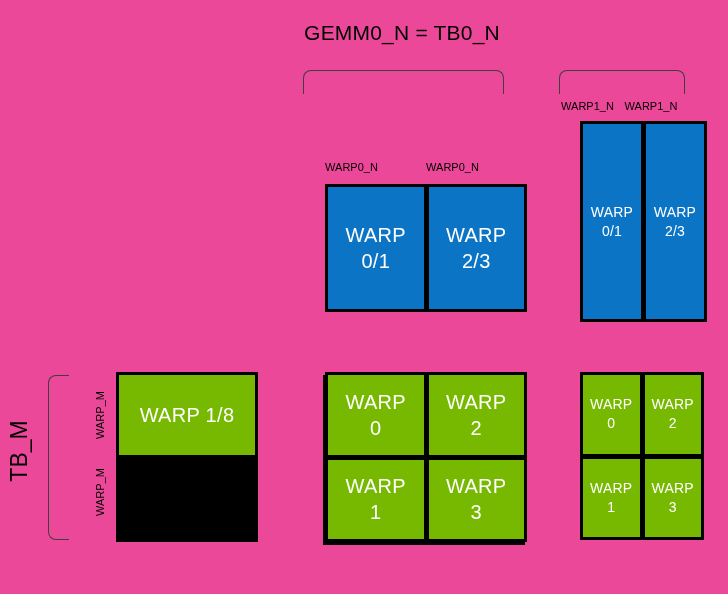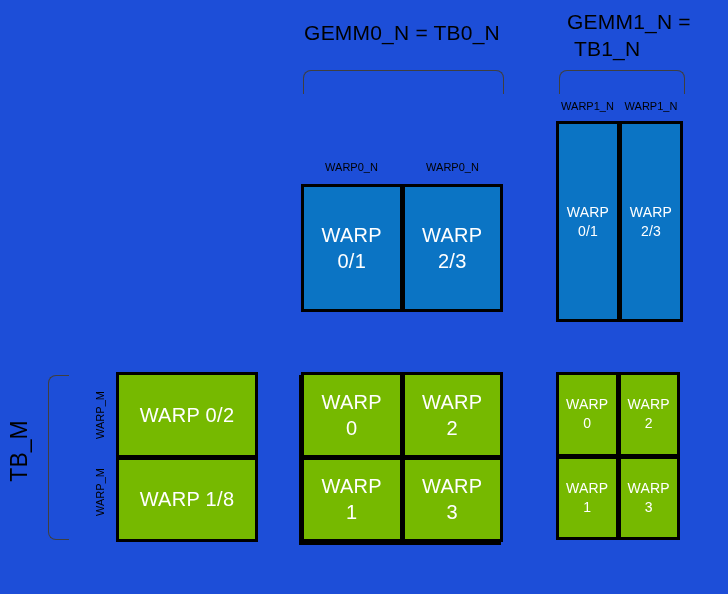--- a/index.html
+++ b/index.html
@@ -1,19 +1,19 @@
 <!DOCTYPE html>
 <html><head>
 <meta charset="utf-8">
 <style>
   html,body{margin:0;padding:0;background:#ffffff;}
   #canvas{
     position:relative;
     width:728px;height:594px;
-    background:#1d4ed8;
+    background:#ec4899;
     font-family:"Liberation Sans",sans-serif;
     color:#000;
     overflow:hidden;
   }
   .abs{position:absolute;}
 
   
   .big-title{
     font-size:21px;
     letter-spacing:0.2px;
@@ -70,21 +70,21 @@
   #warpm-1{left:60px;top:485px;}
 
   
   .block{
     display:grid;
     background:#000;
     padding:3px;
     gap:5px;
     box-sizing:border-box;
   }
-  .cols-2{grid-template-columns:1fr 1fr;}
+  .cols-2{grid-template-columns:1fr 1fr;margin-left:24px;}
   .rows-2{grid-template-rows:1fr 1fr;}
   .cell{
     display:flex;
     flex-direction:column;
     align-items:center;
     justify-content:center;
     color:#fff;
     text-align:center;
   }
   .cell-blue{background:#0b74c4;}
@@ -98,24 +98,20 @@
   #green-middle{left:301px;top:372px;width:202px;height:170px;box-shadow:-2px 3px 0 #000;}
   #green-right{left:556px;top:372px;width:124px;height:168px;}
 </style>
 </head>
 <body>
 
 <div id="canvas">
 
   <div id="title-gemm0" class="abs big-title">GEMM0_N = TB0_N</div>
 
-  <div id="title-gemm1" class="abs big-title">
-    <div class="line1">GEMM1_N =</div>
-    <div class="line2">TB1_N</div>
-  </div>
 
   <div id="bracket-gemm0" class="abs h-bracket"></div>
   <div id="bracket-gemm1" class="abs h-bracket"></div>
   <div id="bracket-tbm" class="abs"></div>
 
   <div id="warp0n-0" class="abs dim-label">WARP0_N</div>
   <div id="warp0n-1" class="abs dim-label">WARP0_N</div>
   <div id="warp1n-0" class="abs dim-label">WARP1_N</div>
   <div id="warp1n-1" class="abs dim-label">WARP1_N</div>
 
@@ -139,23 +135,20 @@
       <div>WARP</div>
       <div>0/1</div>
     </div>
     <div class="cell cell-blue t-sm">
       <div>WARP</div>
       <div>2/3</div>
     </div>
   </div>
 
   <div id="green-left" class="abs block rows-2">
-    <div class="cell cell-green t-lg">
-      <div>WARP 0/2</div>
-    </div>
     <div class="cell cell-green t-lg">
       <div>WARP 1/8</div>
     </div>
   </div>
 
   <div id="green-middle" class="abs block cols-2 rows-2">
     <div class="cell cell-green t-lg">
       <div>WARP</div>
       <div>0</div>
     </div>

